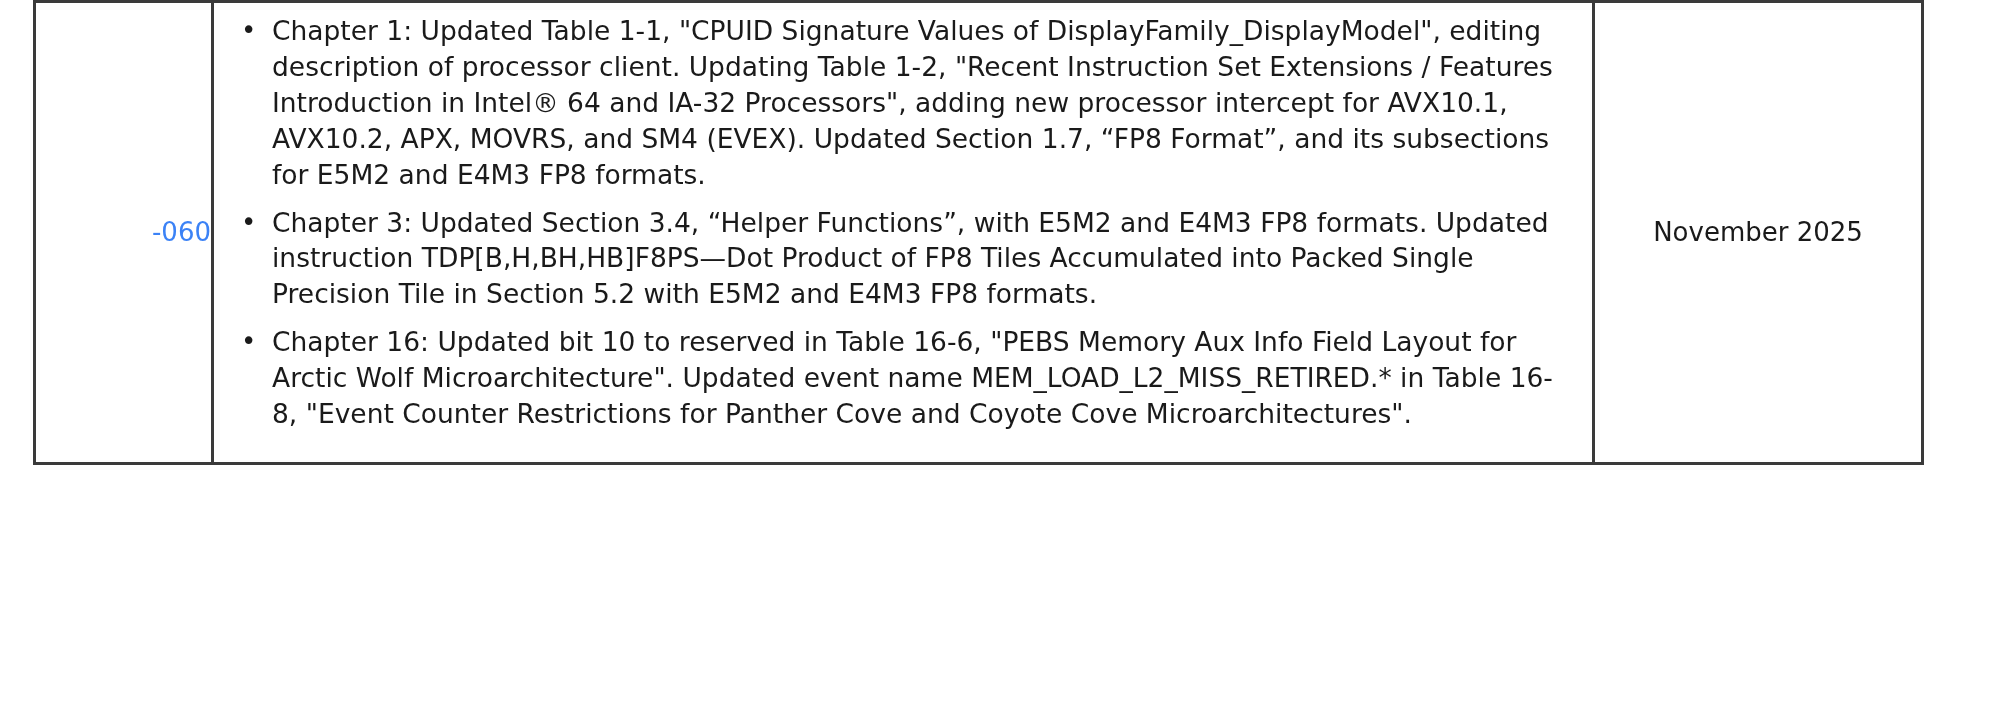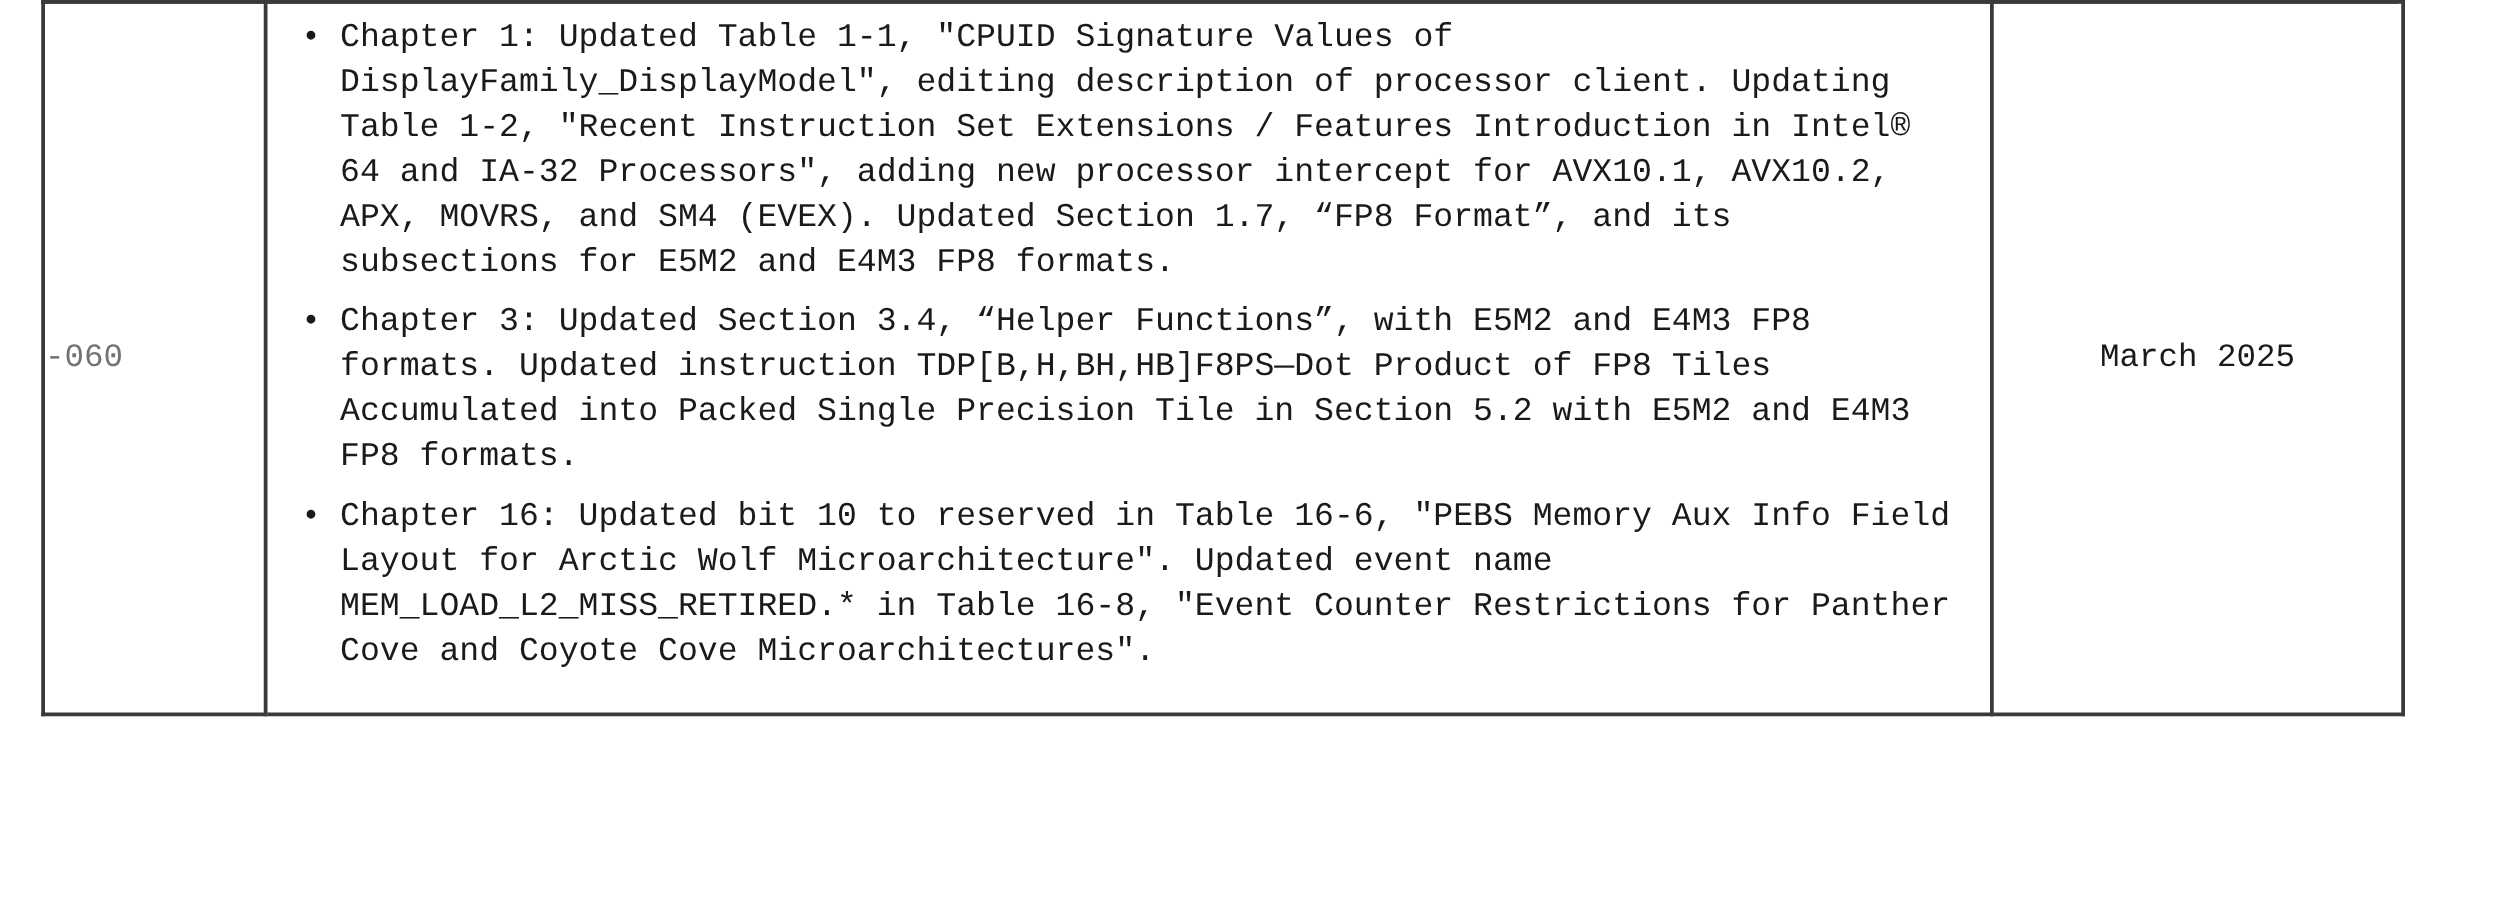--- a/index.html
+++ b/index.html
@@ -30,27 +30,26 @@
   }
   .doc-table td {
     border: 3px solid #3a3a3a;
     padding: 0;
     vertical-align: middle;
   }
   
   .doc-table tr.rev-row td {
     border-top: 3px solid #3a3a3a;
     border-bottom: 3px solid #3a3a3a;
-    font-family: Liberation Mono, monospace;
   }
   .col-rev {
     width: 175px;
-    text-align: left;
+    text-align: right;
     font-size: 26px;
-    color: #737373;
+    color: #3b82f6;
   }
   .col-desc {
     width: 1378px;
     padding: 10px 0 14px 0 !important;
   }
   .col-date {
     width: 326px;
     text-align: center;
     font-size: 26px;
     color: #1a1a1a;
@@ -99,17 +98,17 @@
     <tbody>
       <tr class="rev-row">
         <td class="col-rev">-060</td>
         <td class="col-desc">
           <ul class="desc-list">
             <li>Chapter 1: Updated Table 1-1, "CPUID Signature Values of DisplayFamily_DisplayModel", editing description of processor client. Updating Table 1-2, "Recent Instruction Set Extensions / Features Introduction in Intel® 64 and IA-32 Processors", adding new processor intercept for AVX10.1, AVX10.2, APX, MOVRS, and SM4 (EVEX). Updated Section 1.7, “FP8 Format”, and its subsections for E5M2 and E4M3 FP8 formats.</li>
             <li>Chapter 3: Updated Section 3.4, “Helper Functions”, with E5M2 and E4M3 FP8 formats. Updated instruction TDP[B,H,BH,HB]F8PS—Dot Product of FP8 Tiles Accumulated into Packed Single Precision Tile in Section 5.2 with E5M2 and E4M3 FP8 formats.</li>
             <li>Chapter 16: Updated bit 10 to reserved in Table 16-6, "PEBS Memory Aux Info Field Layout for Arctic Wolf Microarchitecture". Updated event name MEM_LOAD_L2_MISS_RETIRED.* in Table 16-8, "Event Counter Restrictions for Panther Cove and Coyote Cove Microarchitectures".</li>
           </ul>
         </td>
-        <td class="col-date">March 2025</td>
+        <td class="col-date">November 2025</td>
       </tr>
     </tbody>
   </table>
 </div>
 
 </body></html>

